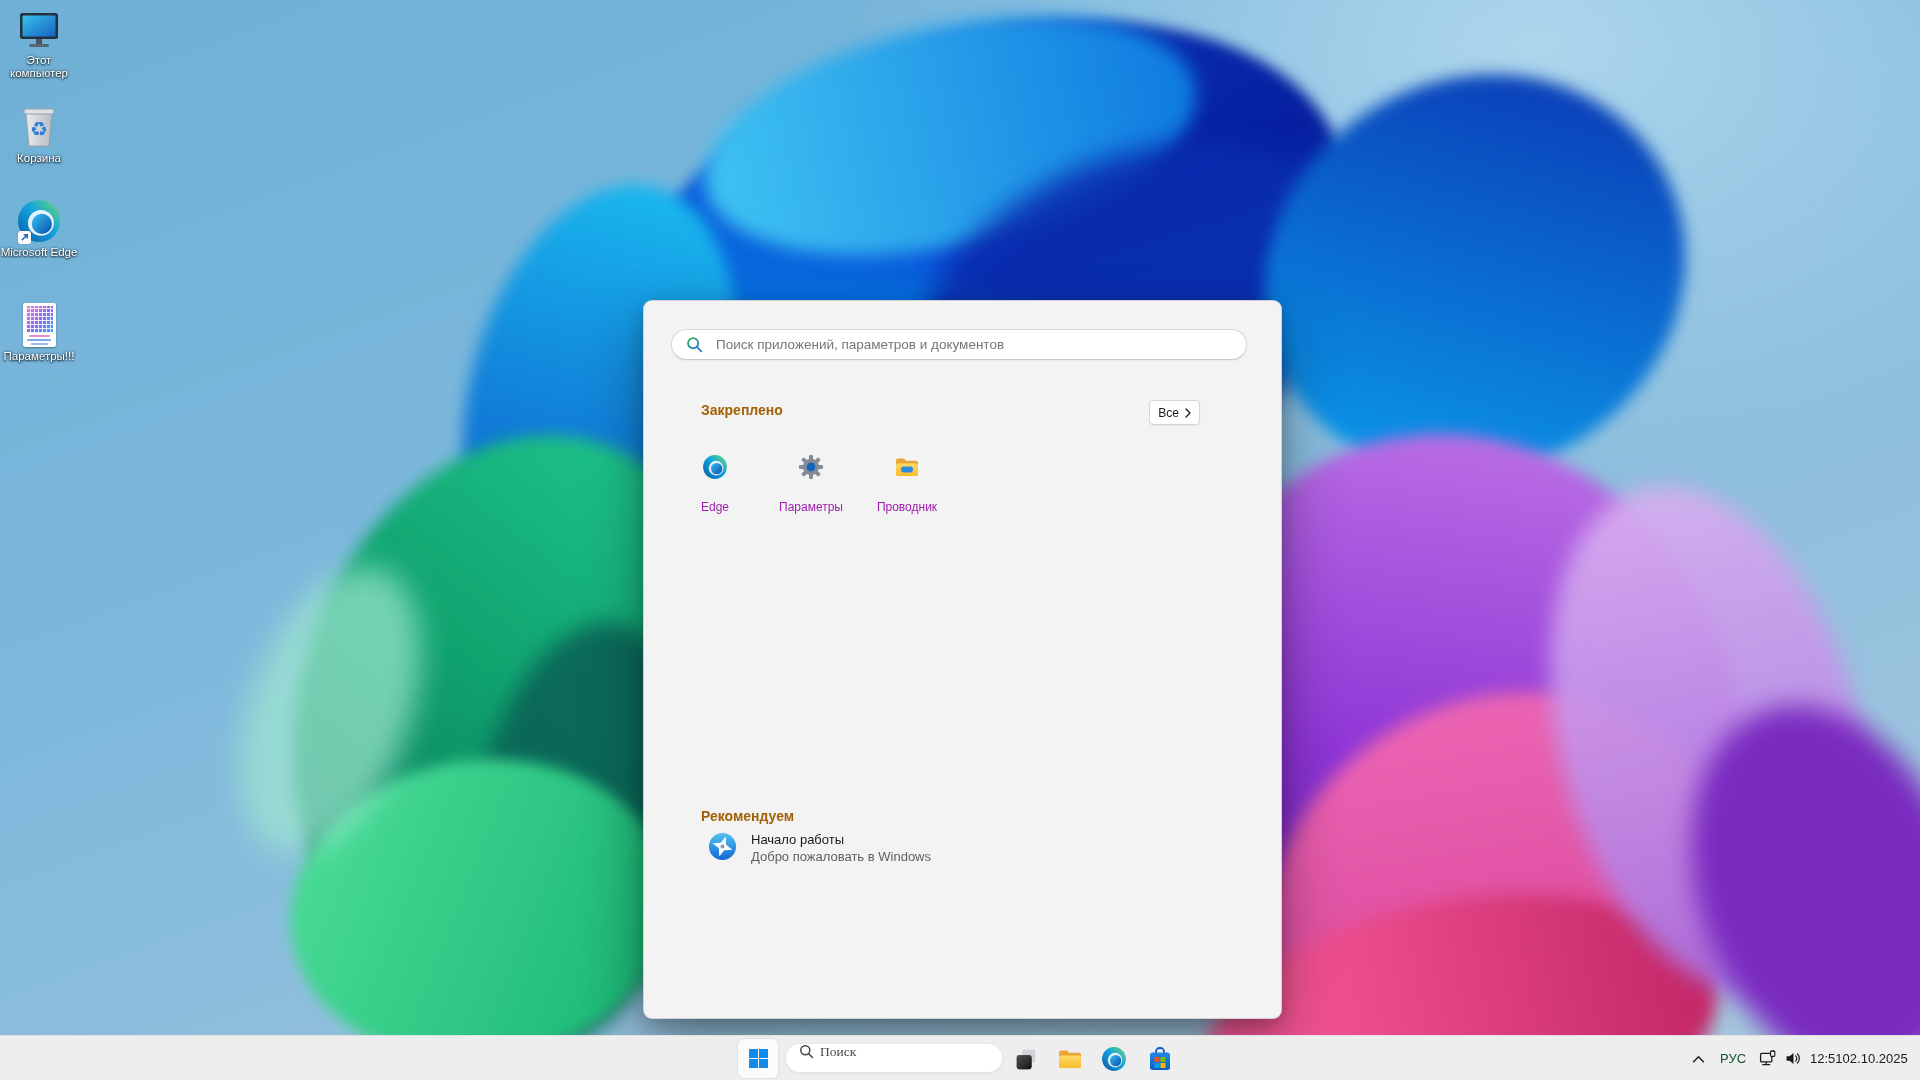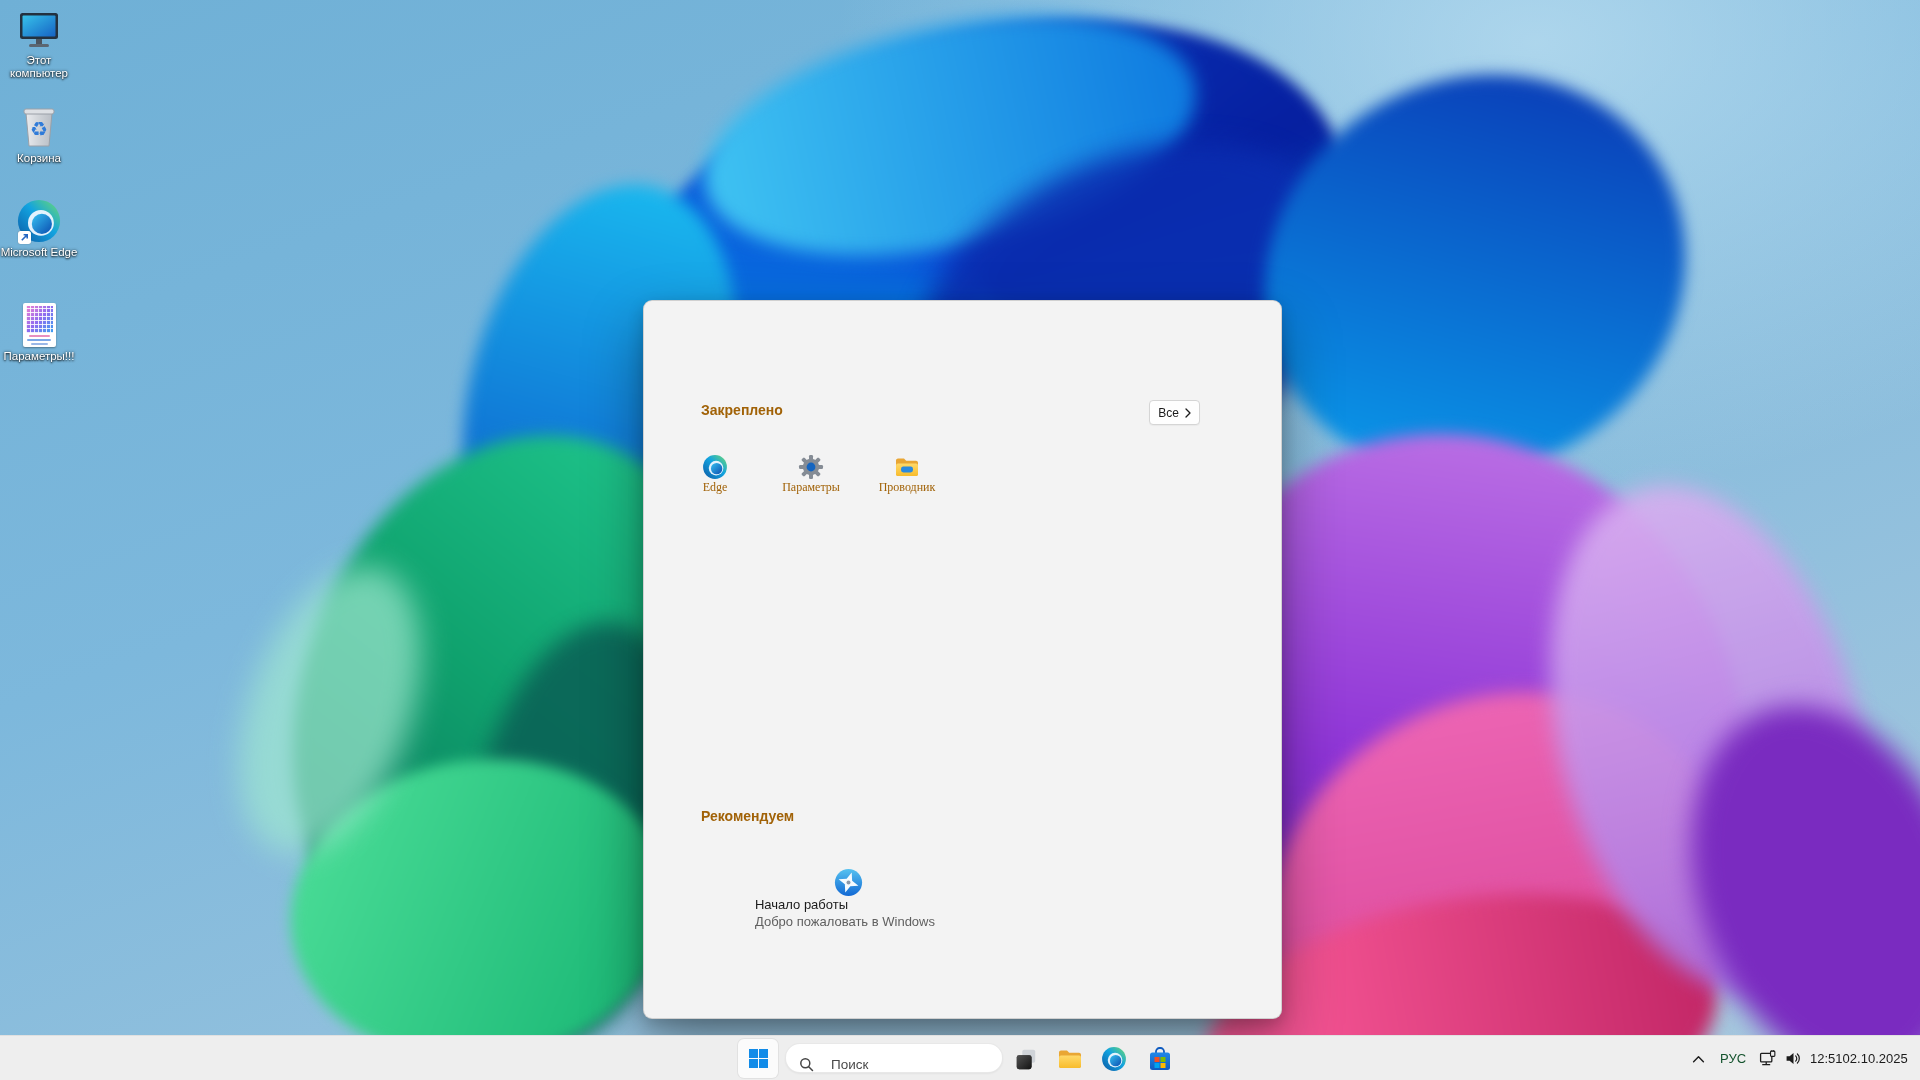--- a/index.html
+++ b/index.html
@@ -41,39 +41,39 @@
   .start-menu { position:absolute; left:643px; top:300px; width:639px; height:719px; background:#f3f3f3; border:1px solid rgba(0,0,0,.14); border-radius:9px; box-shadow:0 26px 58px rgba(0,0,0,.38), 0 6px 16px rgba(0,0,0,.18); overflow:hidden; }
   .sm-search { position:absolute; left:27px; top:28px; width:576px; height:31px; }
   .sm-search input { width:100%; height:100%; border:1px solid #d7d7d7; border-bottom-color:#c9c9c9; border-radius:16px; background:#fff; padding:0 16px 0 44px; font-size:13.5px; color:#1b1b1b; outline:none; box-shadow:0 1px 2px rgba(0,0,0,.05); font-family:inherit; }
   .sm-search input::placeholder { color:#767676; }
   .sm-search .mag { position:absolute; left:15px; top:7px; width:17px; height:17px; }
   .sm-sec-title { position:absolute; left:57px; font-size:14px; font-weight:700; color:#a16207; }
   .all-btn { position:absolute; left:505px; top:99px; width:51px; height:25px; background:#fefefe; border:1px solid #d5d5d5; border-radius:4px; display:flex; align-items:center; justify-content:center; gap:6px; font-size:12px; color:#1b1b1b; cursor:pointer; box-shadow:0 1px 1px rgba(0,0,0,.04); }
   .pin-grid { position:absolute; left:23px; top:148px; display:flex; }
   .pin-app { width:96px; height:60px; display:flex; flex-direction:column; align-items:center; border-radius:4px; cursor:pointer; }
   .pin-app .pic { width:26px; height:26px; margin-top:5px; }
-  .pin-app .plbl { margin-top:0; font-size:12px; color:#a16207;font-family:Liberation Serif, serif; }
-  .rec-item { position:absolute; left:44px; top:567px; width:300px; height:46px; display:flex; align-items:center; border-radius:4px; cursor:pointer;flex-direction:column; }
+  .pin-app .plbl { margin-top:20px; font-size:12px; color:#a21caf; }
+  .rec-item { position:absolute; left:44px; top:531px; width:300px; height:46px; display:flex; border-radius:4px; cursor:pointer; }
   .rec-item .ric { width:29px; height:29px; margin-left:20px; }
   .rec-item .rtxt { margin-left:14px; }
   .rec-item .rt1 { font-size:13px; color:#1b1b1b; }
   .rec-item .rt2 { font-size:13px; color:#5f5f5f; margin-top:2px; }
   .sm-footer { position:absolute; left:0; bottom:0; width:100%; height:52px; background:#ebebeb; border-top:1px solid rgba(0,0,0,.05); }
   .user-chip { position:absolute; left:52px; top:8px; height:36px; display:flex; align-items:center; gap:12px; padding:0 10px; border-radius:4px; cursor:pointer; }
   .user-avatar { width:30px; height:30px; border-radius:50%; background:#fdfdfd; display:flex; align-items:center; justify-content:center; }
   .user-name { font-size:13px; color:#1b1b1b; }
   .power-btn { position:absolute; left:526px; top:8px; width:36px; height:36px; border-radius:4px; display:flex; align-items:center; justify-content:center; cursor:pointer; }
 
   
   .taskbar { position:absolute; left:0; top:1035px; width:1920px; height:45px; background:#eeeeee; border-top:1px solid rgba(0,0,0,.06); }
   .tb-btn { position:absolute; top:3px; width:40px; height:39px; border-radius:6px; display:flex; align-items:center; justify-content:center; cursor:pointer; }
   .tb-start { left:738px; background:#fbfbfb; box-shadow:0 0 0 1px rgba(0,0,0,.05); }
   .win-logo { width:19px; height:19px; display:grid; grid-template-columns:9px 9px; grid-template-rows:9px 9px; gap:1px; }
   .win-logo span { background:#118be8; }
-  .tb-search { position:absolute; left:785px; top:7px; width:218px; height:30px; background:#fff; border:1px solid rgba(0,0,0,.09); border-radius:15px; display:flex; align-items:flex-end; gap:17px; padding-left:13px; cursor:pointer; box-shadow:0 1px 2px rgba(0,0,0,.05); }
+  .tb-search { position:absolute; left:785px; top:7px; width:218px; height:30px; background:#fff; border:1px solid rgba(0,0,0,.09); border-radius:15px; display:flex; align-items:flex-start; gap:6px; padding-left:13px; cursor:pointer; box-shadow:0 1px 2px rgba(0,0,0,.05);font-family:Liberation Serif, serif; }
   .tb-search .txt { font-size:13.5px; color:#4a4a4a; }
   .tray { position:absolute; top:0; height:45px; display:flex; align-items:center; }
   .tray-item { display:flex; align-items:center; justify-content:center; height:36px; border-radius:4px; cursor:pointer; }
   .lang { font-size:13px; color:#14532d; padding:0 8px; }
   .clock { text-align:right; font-size:13px; color:#1b1b1b; line-height:15px; padding:0 4px; }
 
   svg { display:block; }
 </style>
 </head>
 <body>
@@ -168,20 +168,35 @@
         <div class="qr-line" style="width:21px;background:#e88fc0;"></div>
         <div class="qr-line" style="width:24px;background:#7aa7e8;"></div>
         <div class="qr-line" style="width:17px;background:#9ab8e8;"></div>
       </div>
     </div>
     <div class="lbl">Параметры!!!</div>
   </div>
 
   <div class="start-menu">
 
+    <div class="sm-search">
+      <input type="text" placeholder="Поиск приложений, параметров и документов" style="">
+      <span class="mag">
+        <svg width="17" height="17" viewBox="0 0 20 20">
+          <defs>
+              <linearGradient id="mg" x1="0" y1="0" x2="1" y2="1">
+            <stop offset="0" stop-color="#27b24c"></stop>
+                <stop offset="1" stop-color="#2b7cd3"></stop>
+              </linearGradient>
+            </defs>
+          <circle cx="8.4" cy="8.4" r="6" fill="none" stroke="url(#mg)" stroke-width="2.1"></circle>
+          <line x1="13" y1="13" x2="18" y2="18" stroke="#2b7cd3" stroke-width="2.1" stroke-linecap="round"></line>
+        </svg>
+      </span>
+    </div>
 
     <div class="sm-sec-title" style="top:101px;">Закреплено</div>
 
     <div class="all-btn">
       <span>Все</span>
       <svg width="6" height="10" viewBox="0 0 6 10">
         <path d="M1 1 L5 5 L1 9" stroke="#1b1b1b" stroke-width="1.3" fill="none" stroke-linecap="round" stroke-linejoin="round"></path>
       </svg>
     </div>
 

